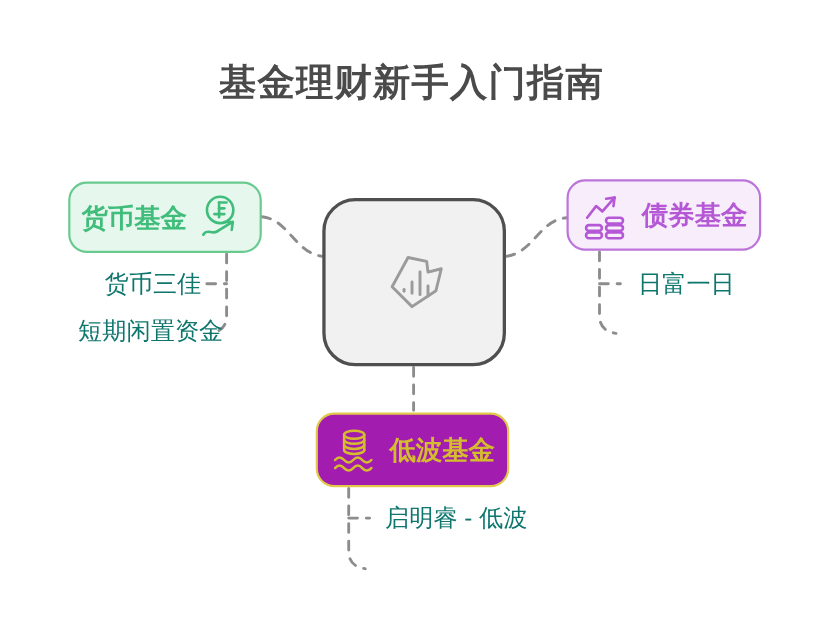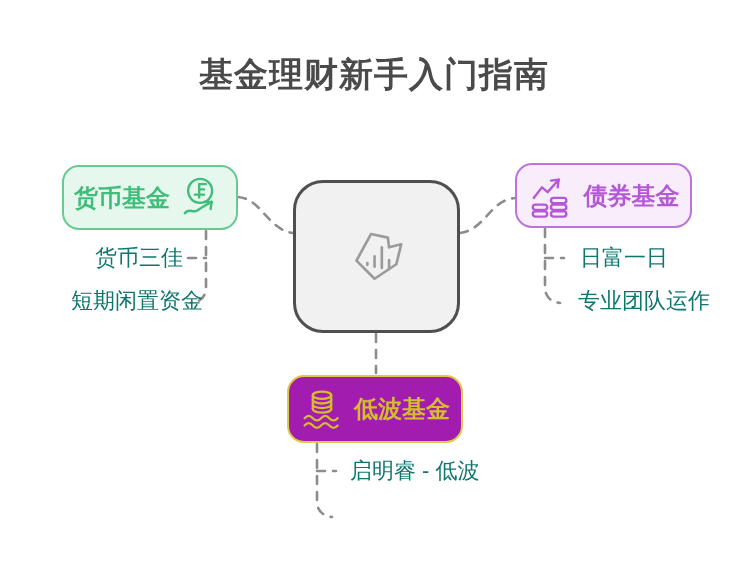--- a/index.html
+++ b/index.html
@@ -134,16 +134,15 @@
         <path d="M5 34 q4.5 -5 9 0 q4.5 5 9 0 q4.5 -5 9 0 q4.5 5 9 0"></path>
         <path d="M5 42 q4.5 -5 9 0 q4.5 5 9 0 q4.5 -5 9 0 q4.5 5 9 0"></path>
       </svg>
     </span>
     <span class="node-label">低波基金</span>
   </div>
 
   <div class="sub sub-money-1">货币三佳</div>
   <div class="sub sub-money-2">短期闲置资金</div>
   <div class="sub sub-bond-1">日富一日</div>
-  <div class="sub sub-bond-2">专业团队运作</div>
   <div class="sub sub-lowvol-1">启明睿 - 低波</div>
 
 </div>
 
 </body></html>

